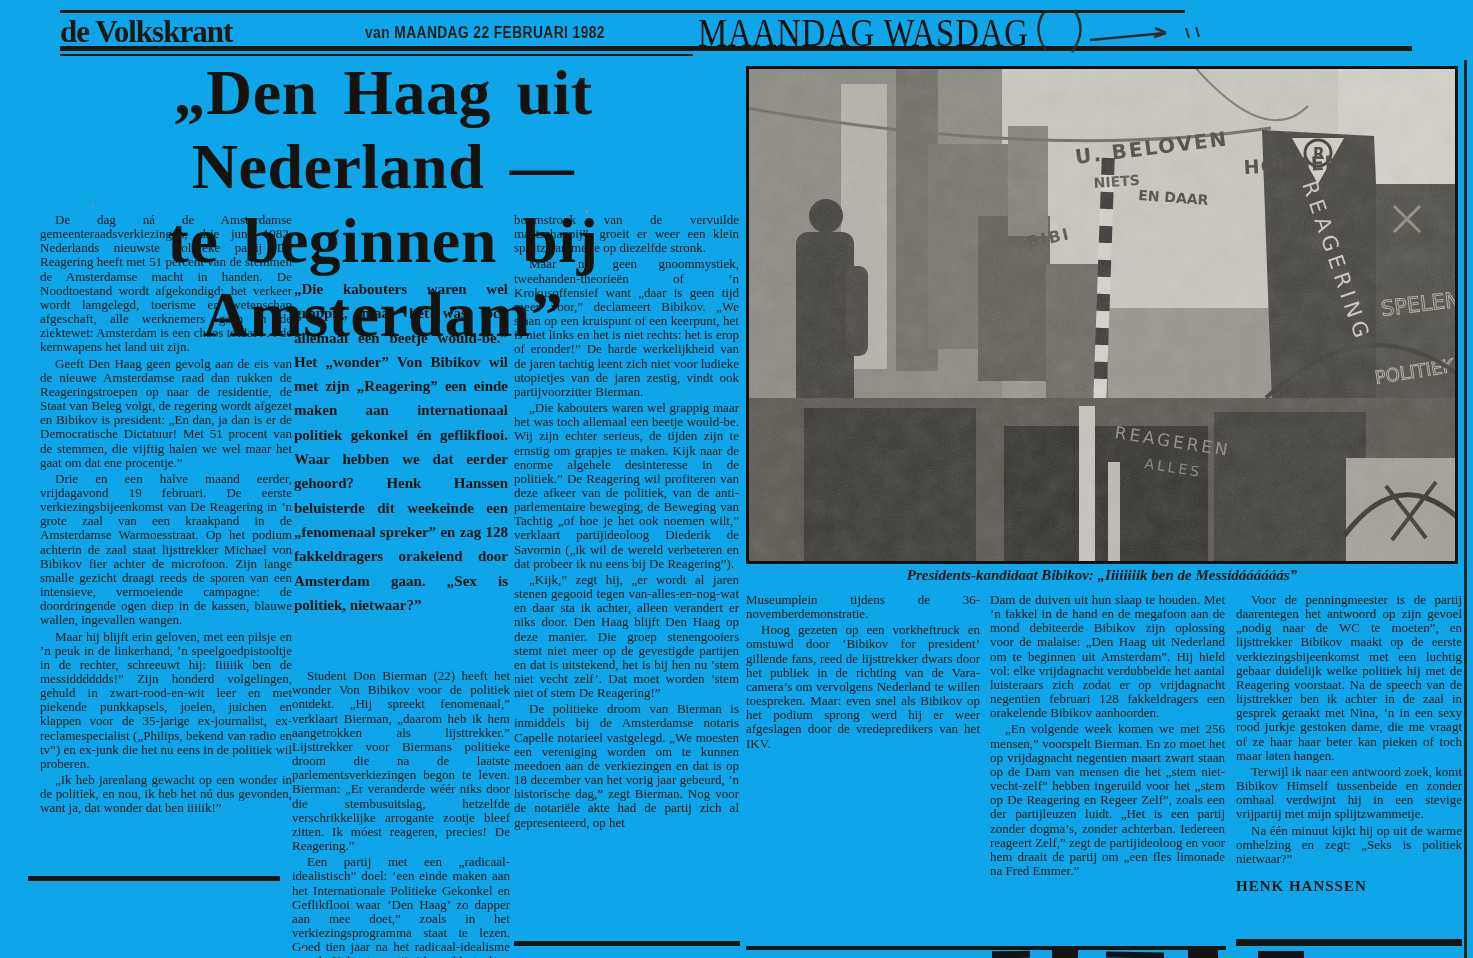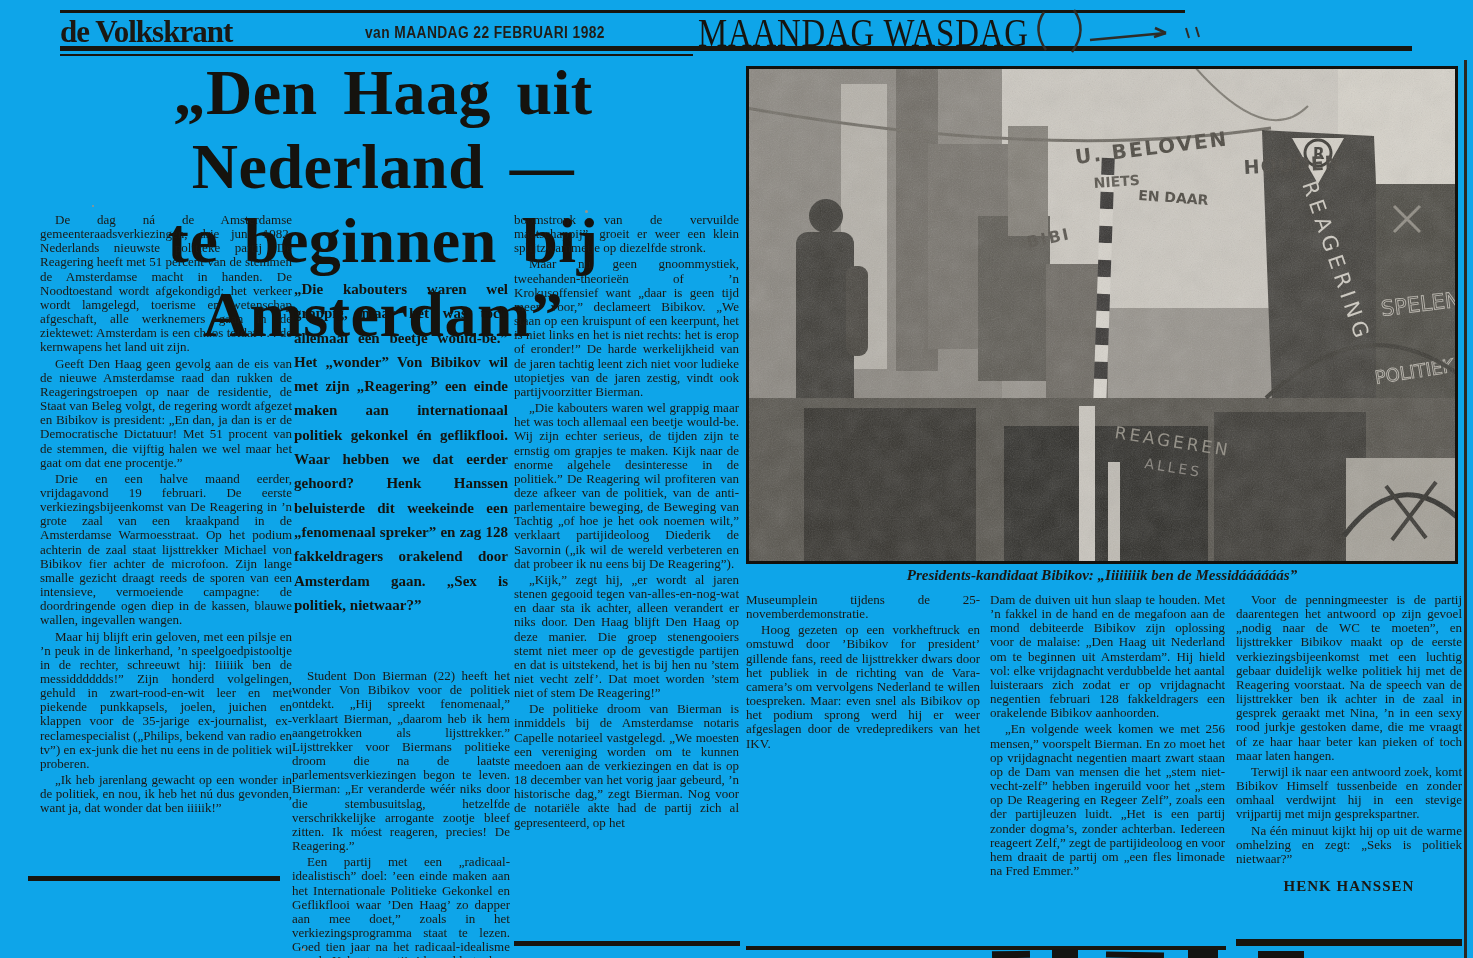--- a/index.html
+++ b/index.html
@@ -49,21 +49,21 @@
   .col2 { left:292px; top:213px; width:218px; height:745px; }
   .col3 { left:514px; top:213px; width:225px; height:724px; }
   .col4 { left:746px; top:593px; width:234px; height:348px; }
   .col5 { left:990px; top:593px; width:235px; height:352px; }
   .col6 { left:1236px;top:593px; width:226px; height:345px; }
 
   .intro {
     margin:64px 2px 52px 2px; text-indent:0;
     font-size:15px; font-weight:700; line-height:1.62; color:#15130e;
   }
-  .byline { margin-top:12px; text-align:center; font-weight:700; font-size:15px; letter-spacing:1px; }
+  .byline { margin-top:12px; text-align:left; font-weight:700; font-size:15px; letter-spacing:1px; }
 
   .smudge { position:absolute; background:#141310; }
   .speck { position:absolute; background:#9a958a; border-radius:50%; }
   .right-edge { position:absolute; left:1464px; top:60px; width:3px; height:898px; background:#2a2722; }
 </style>
 </head>
 <body>
 
 <div id="page">
 
@@ -195,33 +195,33 @@
 
   <div class="col col3 cont">
       <p class="body-p">boomstronk van de vervuilde maatschappij”, groeit er weer een klein splijtzwammetje op diezelfde stronk.</p>
       <p class="body-p">Maar nu geen gnoommystiek, tweehanden-theorieën of ’n Krokusoffensief want „daar is geen tijd meer voor,” declameert Bibikov. „We staan op een kruispunt of een keerpunt, het is niet links en het is niet rechts: het is erop of eronder!” De harde werkelijkheid van de jaren tachtig leent zich niet voor ludieke utopietjes van de jaren zestig, vindt ook partijvoorzitter Bierman.</p>
       <p class="body-p">„Die kabouters waren wel grappig maar het was toch allemaal een beetje would-be. Wij zijn echter serieus, de tijden zijn te ernstig om grapjes te maken. Kijk naar de enorme algehele desinteresse in de politiek.” De Reagering wil profiteren van deze afkeer van de politiek, van de anti-parlementaire beweging, de Beweging van Tachtig „of hoe je het ook noemen wilt,” verklaart partijideoloog Diederik de Savornin („ik wil de wereld verbeteren en dat probeer ik nu eens bij De Reagering”).</p>
       <p class="body-p">„Kijk,” zegt hij, „er wordt al jaren stenen gegooid tegen van-alles-en-nog-wat en daar sta ik achter, alleen verandert er niks door. Den Haag blijft Den Haag op deze manier. Die groep stenengooiers stemt niet meer op de gevestigde partijen en dat is uitstekend, het is bij hen nu ’stem niet vecht zelf’. Dat moet worden ’stem niet of stem De Reagering!”</p>
       <p class="body-p">De politieke droom van Bierman is inmiddels bij de Amsterdamse notaris Capelle notarieel vastgelegd. „We moesten een vereniging worden om te kunnen meedoen aan de verkiezingen en dat is op 18 december van het vorig jaar gebeurd, ’n historische dag,” zegt Bierman. Nog voor de notariële akte had de partij zich al gepresenteerd, op het</p>
     </div>
 
   <div class="col col4 cont">
-      <p class="body-p">Museumplein tijdens de 25-novemberdemonstratie.</p>
+      <p class="body-p">Museumplein tijdens de 36-novemberdemonstratie.</p>
       <p class="body-p">Hoog gezeten op een vorkheftruck en omstuwd door ’Bibikov for president’ gillende fans, reed de lijsttrekker dwars door het publiek in de richting van de Vara-camera’s om vervolgens Nederland te willen toespreken. Maar: even snel als Bibikov op het podium sprong werd hij er weer afgeslagen door de vredepredikers van het IKV.</p>
     </div>
 
   <div class="col col5 cont">
       <p class="body-p">Dam de duiven uit hun slaap te houden. Met ’n fakkel in de hand en de megafoon aan de mond debiteerde Bibikov zijn oplossing voor de malaise: „Den Haag uit Nederland om te beginnen uit Amsterdam”. Hij hield vol: elke vrijdagnacht verdubbelde het aantal luisteraars zich zodat er op vrijdagnacht negentien februari 128 fakkeldragers een orakelende Bibikov aanhoorden.</p>
       <p class="body-p">„En volgende week komen we met 256 mensen,” voorspelt Bierman. En zo moet het op vrijdagnacht negentien maart zwart staan op de Dam van mensen die het „stem niet-vecht-zelf” hebben ingeruild voor het „stem op De Reagering en Regeer Zelf”, zoals een der partijleuzen luidt. „Het is een partij zonder dogma’s, zonder achterban. Iedereen reageert Zelf,” zegt de partijideoloog en voor hem draait de partij om „een fles limonade na Fred Emmer.”</p>
     </div>
 
   <div class="col col6">
     <div>
         <p class="body-p">Voor de penningmeester is de partij daarentegen het antwoord op zijn gevoel „nodig naar de WC te moeten”, en lijsttrekker Bibikov maakt op de eerste verkiezingsbijeenkomst met een luchtig gebaar duidelijk welke politiek hij met de Reagering voorstaat. Na de speech van de lijsttrekker ben ik achter in de zaal in gesprek geraakt met Nina, ’n in een sexy rood jurkje gestoken dame, die me vraagt of ze haar haar beter kan pieken of toch maar laten hangen.</p>
-        <p class="body-p">Terwijl ik naar een antwoord zoek, komt Bibikov Himself tussenbeide en zonder omhaal verdwijnt hij in een stevige vrijpartij met mijn gesprekspartner.</p>
+        <p class="body-p">Terwijl ik naar een antwoord zoek, komt Bibikov Himself tussenbeide en zonder omhaal verdwijnt hij in een stevige vrijpartij met mijn splijtzwammetje.</p>
         <p class="body-p">Na één minuut kijkt hij op uit de warme omhelzing en zegt: „Seks is politiek nietwaar?”</p>
       </div>
     <div class="byline">HENK HANSSEN</div>
   </div>
 
   <div class="rule" style="left:28px;  top:876px; width:252px; height:5px;"></div>
   <div class="rule" style="left:514px; top:941px; width:226px; height:5px;"></div>
   <div class="rule" style="left:746px; top:946px; width:480px; height:4px;"></div>
   <div class="rule" style="left:1236px;top:939px; width:226px; height:7px;"></div>
 

